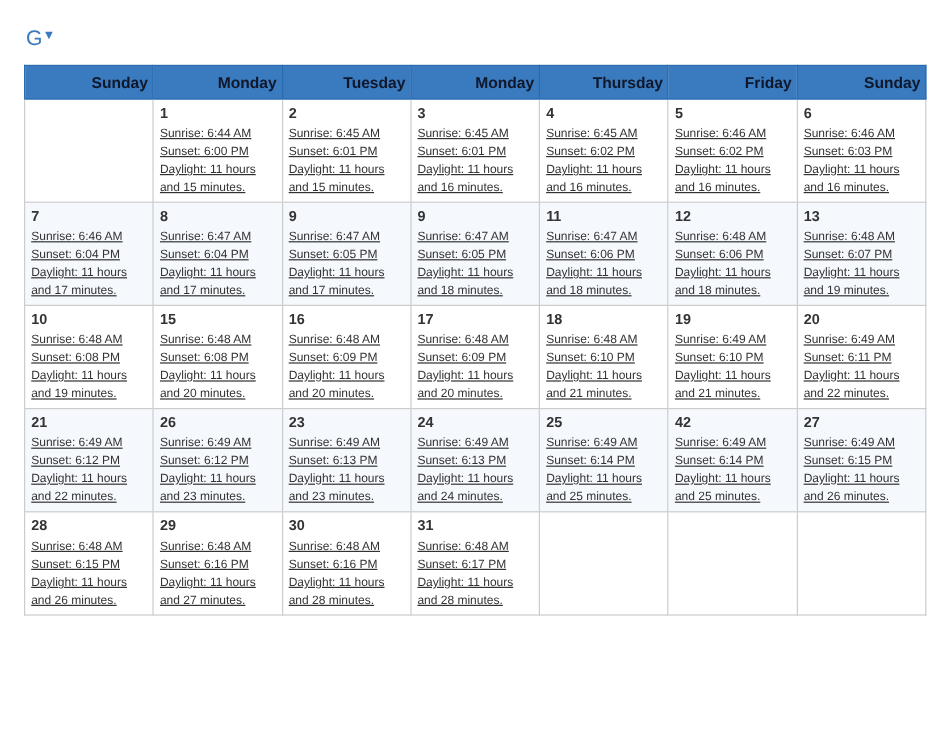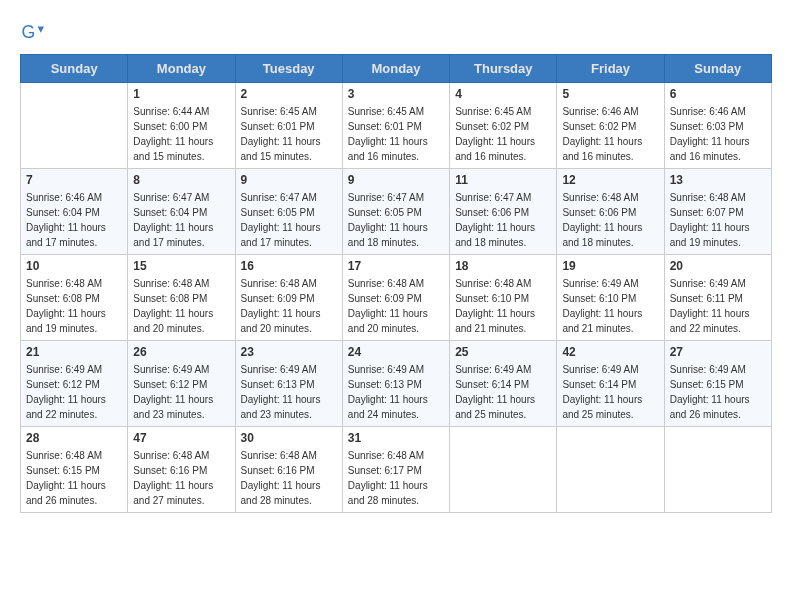--- a/index.html
+++ b/index.html
@@ -38,25 +38,25 @@
       color: #333;
       margin-top: 2px;
     }
     .calendar-table {
       width: 100%;
       border-collapse: collapse;
       margin-top: 8px;
     }
     .calendar-table th {
       background-color: #3a7abf;
-      color: #e5e5e5;
+      color: #0f172a;
       padding: 6px 4px;
       font-size: 13px;
       font-weight: bold;
-      text-align: center;
+      text-align: right;
       border: 1px solid #2a6aaf;
     }
     .calendar-table td {
       border: 1px solid #ccc;
       vertical-align: top;
       padding: 4px 5px;
       width: 107px;
       min-height: 80px;
       font-size: 10.5px;
       color: #333;
@@ -68,20 +68,21 @@
     .day-number {
       font-weight: bold;
       font-size: 12px;
       display: block;
       margin-bottom: 3px;
     }
     .day-info {
       font-size: 10px;
       line-height: 1.5;
       color: #333;
+      text-decoration: underline;
     }
     .empty-cell {
       background: #fff !important;
     }
     .row-shade td {
       background: #f0f4f9;
     }
   </style>
 </head>
 <body>
@@ -320,21 +321,21 @@
       </tr>
       <tr>
         <td>
           <span class="day-number">28</span>
           <div class="day-info" style="white-space: pre-line;">Sunrise: 6:48 AM
 Sunset: 6:15 PM
 Daylight: 11 hours
 and 26 minutes.</div>
         </td>
         <td>
-          <span class="day-number">47</span>
+          <span class="day-number">29</span>
           <div class="day-info" style="white-space: pre-line;">Sunrise: 6:48 AM
 Sunset: 6:16 PM
 Daylight: 11 hours
 and 27 minutes.</div>
         </td>
         <td>
           <span class="day-number">30</span>
           <div class="day-info" style="white-space: pre-line;">Sunrise: 6:48 AM
 Sunset: 6:16 PM
 Daylight: 11 hours

